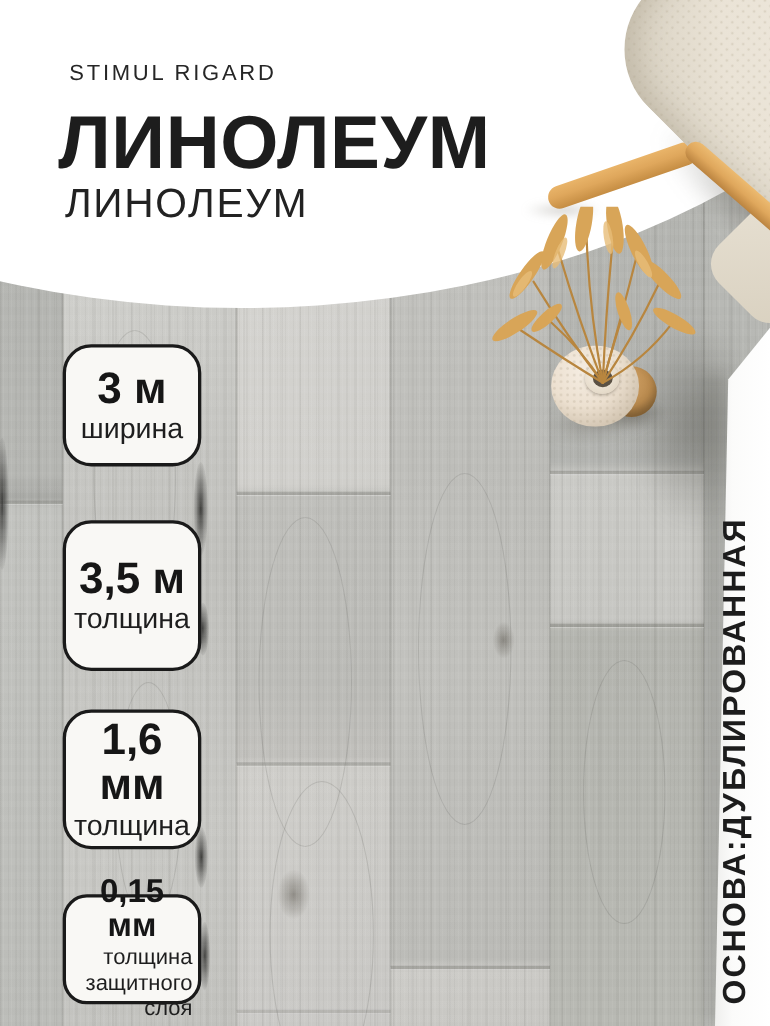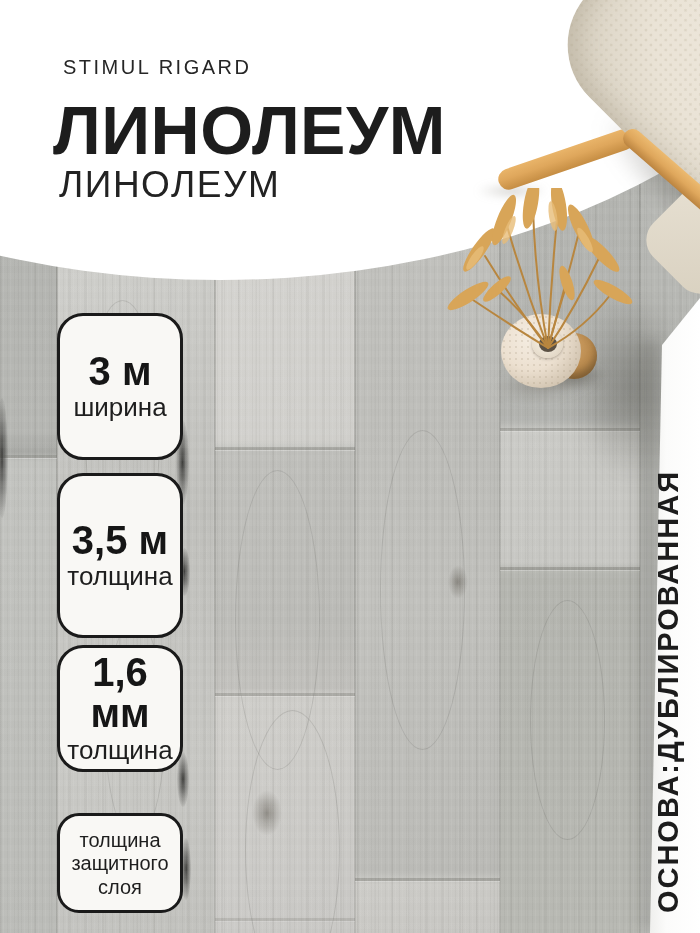--- a/index.html
+++ b/index.html
@@ -78,26 +78,26 @@
   .brand{left:63px;top:56px;font-size:20px;font-weight:400;letter-spacing:2.5px;color:#262626;}
   .title{left:53px;top:91px;font-size:68px;font-weight:700;letter-spacing:.5px;color:#1d1d1d;}
   .subtitle{left:59px;top:164px;font-size:37px;font-weight:400;letter-spacing:1.5px;color:#222;}
 
   
   .badge{left:57px;width:126px;border:3px solid var(--badge-border,#1a1a1a);border-radius:26px;
     background:var(--badge-bg,rgba(249,248,245,.95));display:flex;flex-direction:column;
     align-items:center;justify-content:center;text-align:center;padding:4px 5px;}
   .badge .value{position:static;font-weight:700;font-size:40px;line-height:1.02;letter-spacing:0;color:#161616;}
   .badge .label{position:static;font-weight:400;font-size:26px;line-height:1.12;margin-top:2px;color:#1e1e1e;}
-  .b1{top:313px;height:147px;}
-  .b2{top:473px;height:165px;}
+  .b1{top:313px;height:111px;}
+  .b2{top:473px;height:137px;}
   .b3{top:645px;height:127px;}
   .b4{top:813px;height:100px;border-radius:22px;}
   .b4 .value{font-size:30px;}
-  .b4 .label{font-size:20px;line-height:1.18;}
+  .b4 .label{font-size:20px;line-height:1.18;text-align:right;}
 </style>
 </head>
 <body>
 
 <div class="stage">
 
   <div class="floor">
     <div class="plank p0"></div>
     <div class="plank p1"></div>
     <div class="plank p2"></div>
@@ -197,16 +197,17 @@
   </div>
   <div class="badge b2">
     <div class="value">3,5 м</div>
     <div class="label">толщина</div>
   </div>
   <div class="badge b3">
     <div class="value">1,6 мм</div>
     <div class="label">толщина</div>
   </div>
   <div class="badge b4">
+    <div class="value">0,15 мм</div>
     <div class="label">толщина защитного слоя</div>
   </div>
 
 </div>
 
 </body></html>

